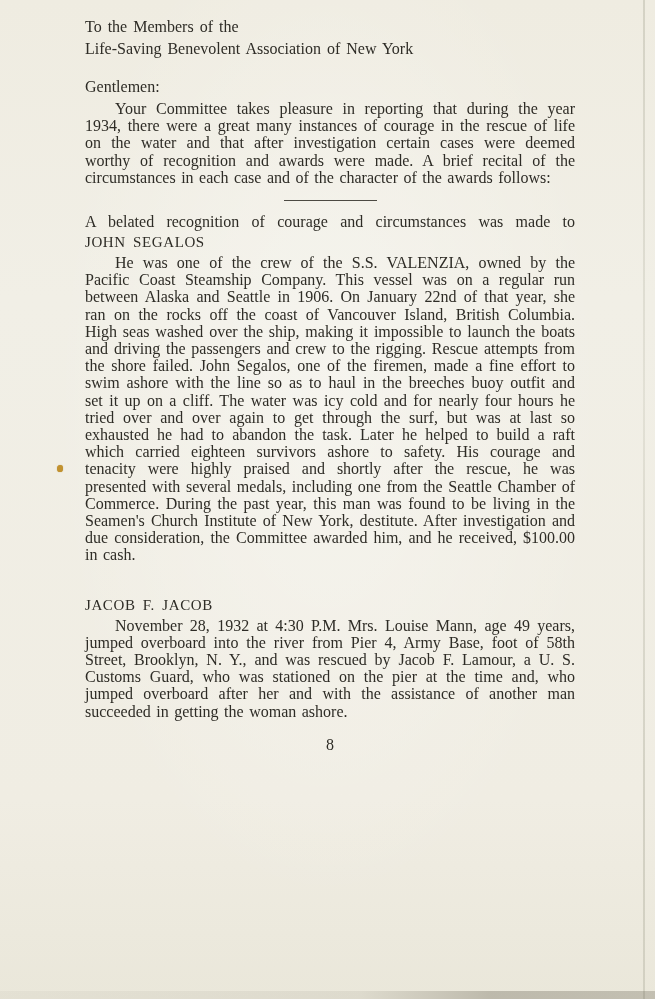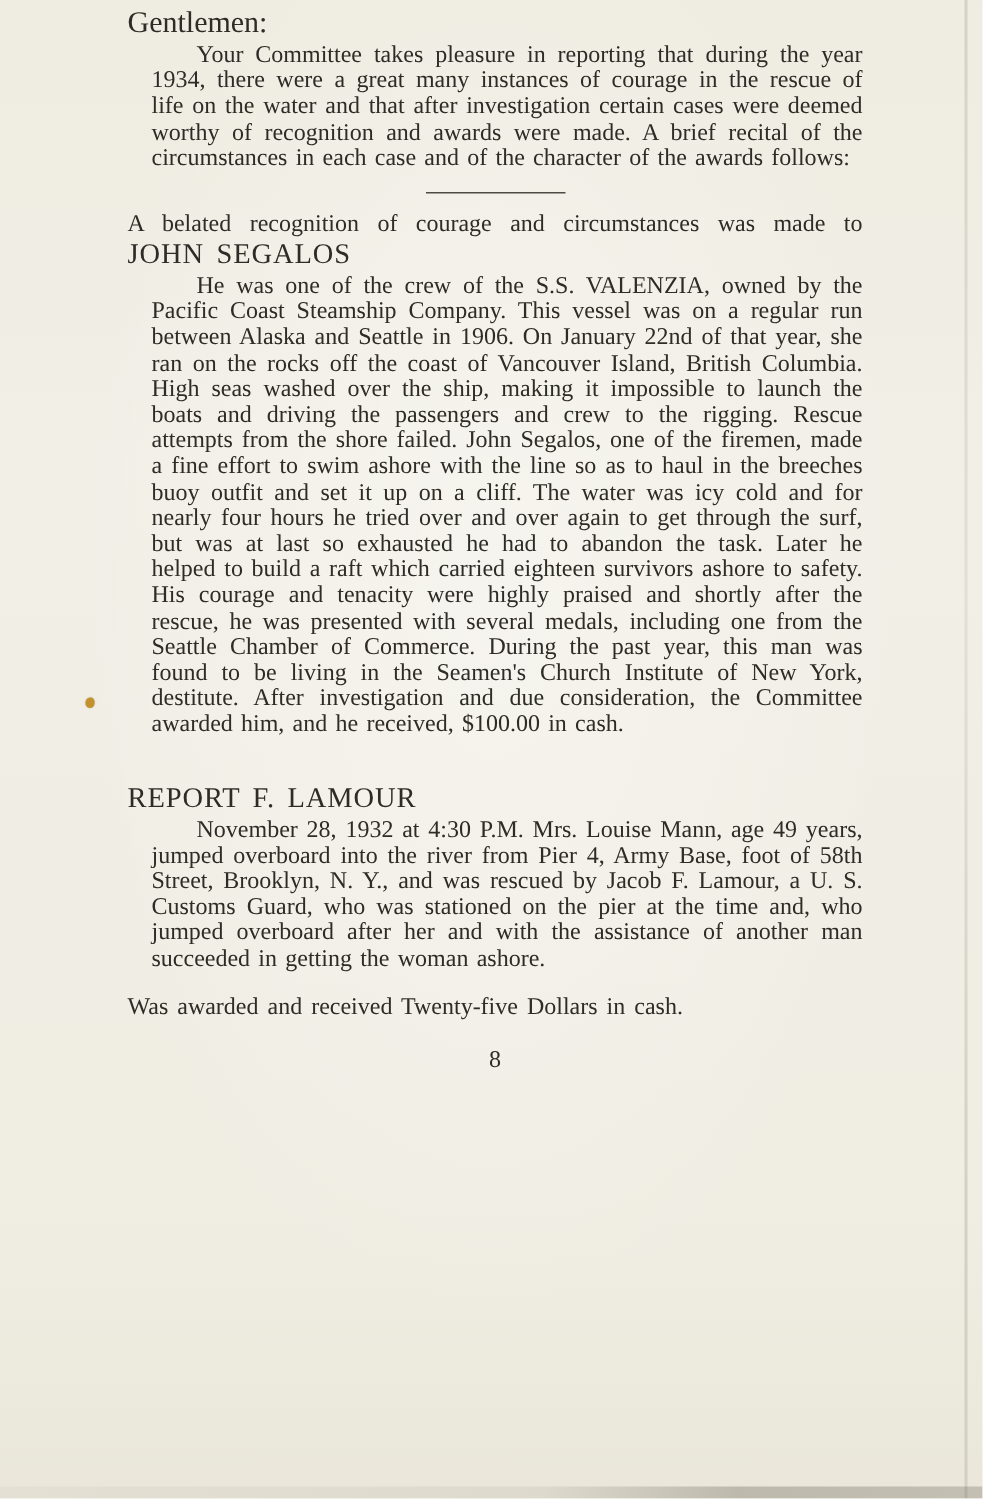--- a/index.html
+++ b/index.html
@@ -37,27 +37,27 @@
   }
 
   .address-block {
     margin-top: 16px;
     font-size: 16px;
     line-height: 22px;
     word-spacing: 2px;
   }
 
   .salutation {
-    margin-top: 4px;
-    font-size: 20px;
+    margin-top: 16px;
+    font-size: 16px;
     line-height: 22px;
   }
 
   p.body-para {
-    margin: 2px 0 0 16px;
+    margin: 2px 0 0 0;
     font-size: 16px;
     line-height: 17.2px;
     text-align: justify;
     text-indent: 30px;
     word-spacing: 1.5px;
     font-family: Liberation Serif, serif;
   }
 
   .rule-divider {
     width: 93px;
@@ -71,21 +71,21 @@
     margin: 0;
     font-size: 16px;
     line-height: 18px;
     text-align: justify;
     text-align-last: justify;
     word-spacing: 1.5px;
   }
 
   .awardee-name {
     margin: 1px 0 0 0;
-    font-size: 19px;
+    font-size: 15px;
     font-weight: normal;
     line-height: 20px;
     letter-spacing: 0.6px;
     word-spacing: 3px;
   }
 
   .section-2 {
     margin-top: 31px;
   }
 
@@ -139,37 +139,40 @@
       rgba(105,100,85,0.35) 75%,
       rgba(105,100,85,0.30) 100%);
   }
 </style>
 </head>
 <body>
 
 <div class="page-content">
 
 
+  <div class="address-block">
+    <div>To the Members of the</div>
+    <div>Life-Saving Benevolent Association of New York</div>
+  </div>
 
   <div class="salutation">Gentlemen:</div>
 
   <p class="body-para">Your Committee takes pleasure in reporting that during the year 1934, there were a great many instances of courage in the rescue of life on the water and that after investigation certain cases were deemed worthy of recognition and awards were made.  A brief recital of the circumstances in each case and of the character of the awards follows:</p>
 
   <hr class="rule-divider">
 
   <div>
     <p class="lead-in">A belated recognition of courage and circumstances was made to</p>
     <h2 class="awardee-name">JOHN SEGALOS</h2>
     <p class="body-para">He was one of the crew of the S.S. VALENZIA, owned by the Pacific Coast Steamship Company.  This vessel was on a regular run between Alaska and Seattle in 1906.  On January 22nd of that year, she ran on the rocks off the coast of Vancouver Island, British Columbia.  High seas washed over the ship, making it impossible to launch the boats and driving the passengers and crew to the rigging.  Rescue attempts from the shore failed.  John Segalos, one of the firemen, made a fine effort to swim ashore with the line so as to haul in the breeches buoy outfit and set it up on a cliff.  The water was icy cold and for nearly four hours he tried over and over again to get through the surf, but was at last so exhausted he had to abandon the task.  Later he helped to build a raft which carried eighteen survivors ashore to safety.  His courage and tenacity were highly praised and shortly after the rescue, he was presented with several medals, including one from the Seattle Chamber of Commerce.  During the past year, this man was found to be living in the Seamen's Church Institute of New York, destitute.  After investigation and due consideration, the Committee awarded him, and he received, $100.00 in cash.</p>
   </div>
 
   <div class="section-2">
-    <h2 class="awardee-name">REPORT F. LAMOUR</h2>
+    <h2 class="awardee-name">JACOB F. JACOB</h2>
     <p class="body-para">November 28, 1932 at 4:30 P.M.  Mrs. Louise Mann, age 49 years, jumped overboard into the river from Pier 4, Army Base, foot of 58th Street, Brooklyn, N. Y., and was rescued by Jacob F. Lamour, a U. S. Customs Guard, who was stationed on the pier at the time and, who jumped overboard after her and with the assistance of another man succeeded in getting the woman ashore.</p>
-    <p class="award-line">Was awarded and received Twenty-five Dollars in cash.</p>
   </div>
 
   <div class="page-number">8</div>
 
 </div>
 
 <div class="paper-speck"></div>
 <div class="page-edge-line"></div>
 <div class="scan-bottom-shadow"></div>
 

